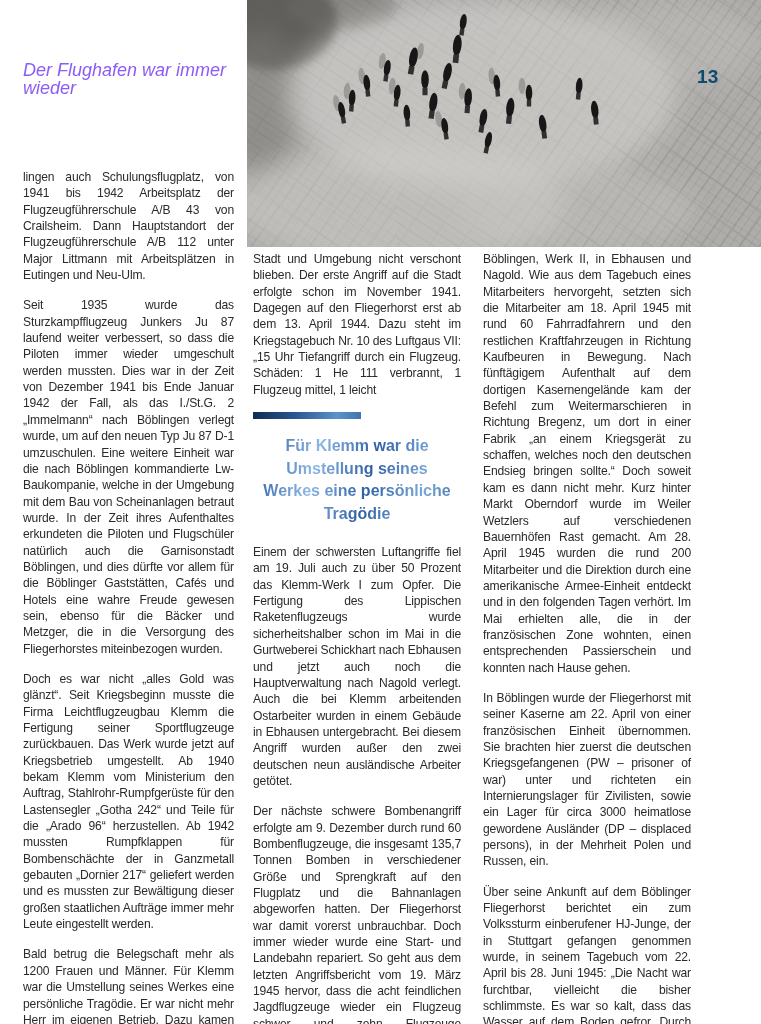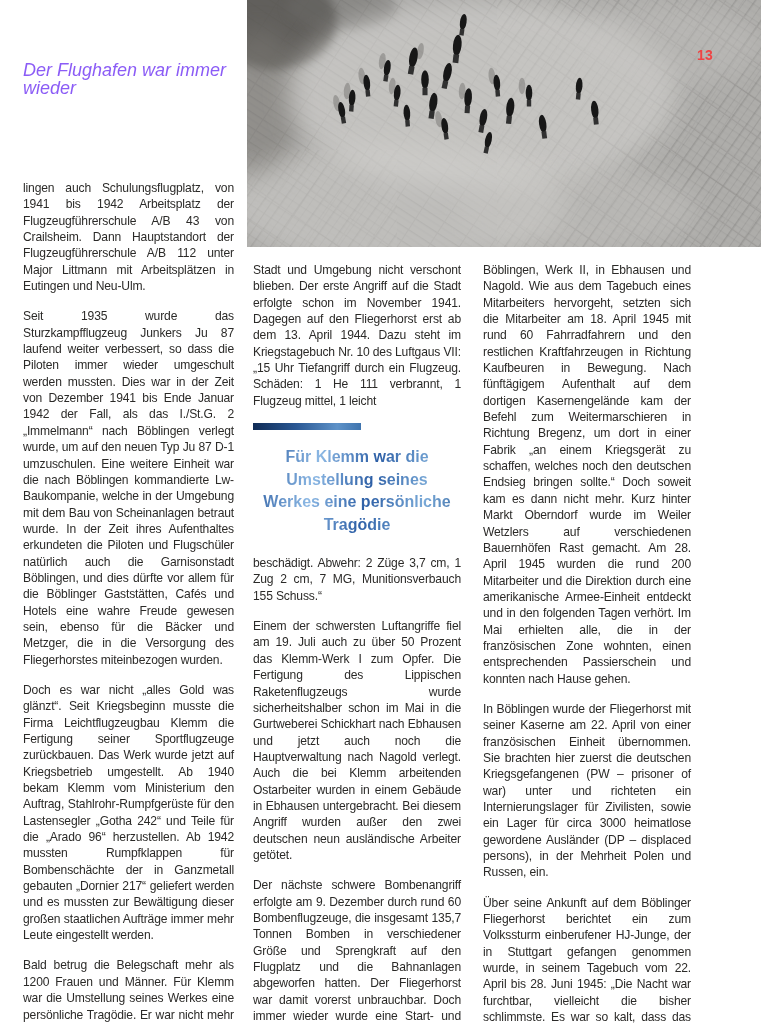--- a/index.html
+++ b/index.html
@@ -8,35 +8,35 @@
     position:relative;width:761px;height:1024px;margin:0 auto;
     background:#ffffff;overflow:hidden;color:#2b2a28;
   }
   
   .photo{
     position:absolute;left:247px;top:0;width:514px;height:247px;
     overflow:hidden;background:#b0afac;
   }
   .photo svg{display:block;width:514px;height:247px;}
   .page-number{
-    position:absolute;left:697px;top:47px;z-index:3;
-    font-size:14px;font-weight:bold;color:#ef4444;letter-spacing:.3px;
+    position:absolute;left:697px;top:66px;z-index:3;
+    font-size:19px;font-weight:bold;color:#0c4a6e;letter-spacing:.3px;
   }
   
   .caption{
     position:absolute;left:23px;top:62px;width:215px;
     font-style:italic;font-size:18px;line-height:17.5px;color:#8b5cf6;
   }
   
   .col{position:absolute;}
   .col-1{left:23px;top:169px;width:211px;}
   .col-2{left:253px;top:251px;width:208px;}
   .col-3{left:483px;top:251px;width:208px;}
   .col p{
-    margin:11px 0 14px 0;
+    margin:0 0 14px 0;
     font-size:12.1px;line-height:16.35px;letter-spacing:-0.15px;
     text-align:justify;hyphens:auto;-webkit-hyphens:auto;
   }
   
   .quote-bar{
     width:108px;height:7px;margin:3px 0 16px 0;
     background:linear-gradient(90deg,#102c56 0%,#2a5894 40%,#5e92c8 78%,#3f74ae 100%);
   }
   .pull-quote{
     margin:0 0 19px 0;padding:0 3px;
@@ -144,21 +144,20 @@
     <p>Seit 1935 wurde das Sturzkampfflugzeug Junkers Ju 87 laufend weiter verbessert, so dass die Piloten immer wieder umgeschult werden mussten. Dies war in der Zeit von Dezember 1941 bis Ende Januar 1942 der Fall, als das I./St.G. 2 „Immelmann“ nach Böblingen verlegt wurde, um auf den neuen Typ Ju 87 D-1 umzuschulen. Eine weitere Einheit war die nach Böblingen kommandierte Lw-Baukompanie, welche in der Umgebung mit dem Bau von Scheinanlagen betraut wurde. In der Zeit ihres Aufenthaltes erkundeten die Piloten und Flugschüler natürlich auch die Garnisonstadt Böblingen, und dies dürfte vor allem für die Böblinger Gaststätten, Cafés und Hotels eine wahre Freude gewesen sein, ebenso für die Bäcker und Metzger, die in die Versorgung des Fliegerhorstes miteinbezogen wurden.</p>
     <p>Doch es war nicht „alles Gold was glänzt“. Seit Kriegsbeginn musste die Firma Leichtflugzeugbau Klemm die Fertigung seiner Sportflugzeuge zurückbauen. Das Werk wurde jetzt auf Kriegsbetrieb umgestellt. Ab 1940 bekam Klemm vom Ministerium den Auftrag, Stahlrohr-Rumpfgerüste für den Lastensegler „Gotha 242“ und Teile für die „Arado 96“ herzustellen. Ab 1942 mussten Rumpfklappen für Bombenschächte der in Ganzmetall gebauten „Dornier 217“ geliefert werden und es mussten zur Bewältigung dieser großen staatlichen Aufträge immer mehr Leute eingestellt werden.</p>
     <p>Bald betrug die Belegschaft mehr als 1200 Frauen und Männer. Für Klemm war die Umstellung seines Werkes eine persönliche Tragödie. Er war nicht mehr Herr im eigenen Betrieb. Dazu kamen Bespitzelungen und Denunziation sowie Ärger mit der Partei und den Jugendorganisationen wegen seiner Kinder. Als er dann auch noch den Befehl erhielt, ab 1943 in seinem Werk den Lippischen Raketenjäger zu bauen, trat er aus der Partei aus und am 23. Mai 1943 auch als Geschäftsführer seines Werkes zurück. (Mehr über Klemm im Buch von Peter Supf).</p>
 
   </div>
 
   <div class="col col-2">
     <p>Stadt und Umgebung nicht verschont blieben. Der erste Angriff auf die Stadt erfolgte schon im November 1941. Dagegen auf den Fliegerhorst erst ab dem 13. April 1944. Dazu steht im Kriegstagebuch Nr. 10 des Luftgaus VII: „15 Uhr Tiefangriff durch ein Flugzeug. Schäden: 1 He 111 verbrannt, 1 Flugzeug mittel, 1 leicht</p>
     <div class="quote-bar"></div>
     <div class="pull-quote">Für Klemm war die Umstellung seines Werkes eine persönliche Tragödie</div>
-    <p>beschädigt. Abwehr: 2 Züge 3,7 cm, 1 Zug 2 cm, 7 MG, Munitionsverbauch 155 Schuss.“</p>
     <p>Einem der schwersten Luftangriffe fiel am 19. Juli auch zu über 50 Prozent das Klemm-Werk I zum Opfer. Die Fertigung des Lippischen Raketenflugzeugs wurde sicherheitshalber schon im Mai in die Gurtweberei Schickhart nach Ebhausen und jetzt auch noch die Hauptverwaltung nach Nagold verlegt. Auch die bei Klemm arbeitenden Ostarbeiter wurden in einem Gebäude in Ebhausen untergebracht. Bei diesem Angriff wurden außer den zwei deutschen neun ausländische Arbeiter getötet.</p>
     <p>Der nächste schwere Bombenangriff erfolgte am 9. Dezember durch rund 60 Bombenflugzeuge, die insgesamt 135,7 Tonnen Bomben in verschiedener Größe und Sprengkraft auf den Flugplatz und die Bahnanlagen abgeworfen hatten. Der Fliegerhorst war damit vorerst unbrauchbar. Doch immer wieder wurde eine Start- und Landebahn repariert. So geht aus dem letzten Angriffsbericht vom 19. März 1945 hervor, dass die acht feindlichen Jagdflugzeuge wieder ein Flugzeug schwer und zehn Flugzeuge mittelschwer beschädigt hatten. Opfer waren keine zu beklagen, denn ab März verließen die Soldaten und Zivilbediensteten des Flughafenbereichskommandos nach und nach den Fliegerhorst. Wichtige Einrichtungen wurden vorher noch gesprengt. Auch die Firma Klemm verließ ihre Werkseinrichtungen in</p>
   </div>
 
   <div class="col col-3">
     <p>Böblingen, Werk II, in Ebhausen und Nagold. Wie aus dem Tagebuch eines Mitarbeiters hervorgeht, setzten sich die Mitarbeiter am 18. April 1945 mit rund 60 Fahrradfahrern und den restlichen Kraftfahrzeugen in Richtung Kaufbeuren in Bewegung. Nach fünftägigem Aufenthalt auf dem dortigen Kasernengelände kam der Befehl zum Weitermarschieren in Richtung Bregenz, um dort in einer Fabrik „an einem Kriegsgerät zu schaffen, welches noch den deutschen Endsieg bringen sollte.“ Doch soweit kam es dann nicht mehr. Kurz hinter Markt Oberndorf wurde im Weiler Wetzlers auf verschiedenen Bauernhöfen Rast gemacht. Am 28. April 1945 wurden die rund 200 Mitarbeiter und die Direktion durch eine amerikanische Armee-Einheit entdeckt und in den folgenden Tagen verhört. Im Mai erhielten alle, die in der französischen Zone wohnten, einen entsprechenden Passierschein und konnten nach Hause gehen.</p>
     <p>In Böblingen wurde der Fliegerhorst mit seiner Kaserne am 22. April von einer französischen Einheit übernommen. Sie brachten hier zuerst die deutschen Kriegsgefangenen (PW – prisoner of war) unter und richteten ein Internierungslager für Zivilisten, sowie ein Lager für circa 3000 heimatlose gewordene Ausländer (DP – displaced persons), in der Mehrheit Polen und Russen, ein.</p>
     <p>Über seine Ankunft auf dem Böblinger Fliegerhorst berichtet ein zum Volkssturm einberufener HJ-Junge, der in Stuttgart gefangen genommen wurde, in seinem Tagebuch vom 22. April bis 28. Juni 1945: „Die Nacht war furchtbar, vielleicht die bisher schlimmste. Es war so kalt, dass das Wasser auf dem Boden gefror. Durch das halboffene Dach hat es furchtbar hereingezogen. Heute Morgen sind wir in Stube 7 umgezogen und haben diese gedichtet, Stroh haben wir auch mehr bekommen.“ Er berichtet, dass die Gefangenen aus den Kasernen und umliegenden Firmen alles ausbauen mussten, was irgendwie noch zu gebrauchen war. Da sich die Franzosen bei ihrem Einmarsch zu weit vorgewagt hatten, mussten sie sich bis zu der festgelegten Zonengrenze Tübingen zurückziehen. Ab 7. Juni übernahm die US-Army den Kreis Böblingen.</p>
   </div>
 

